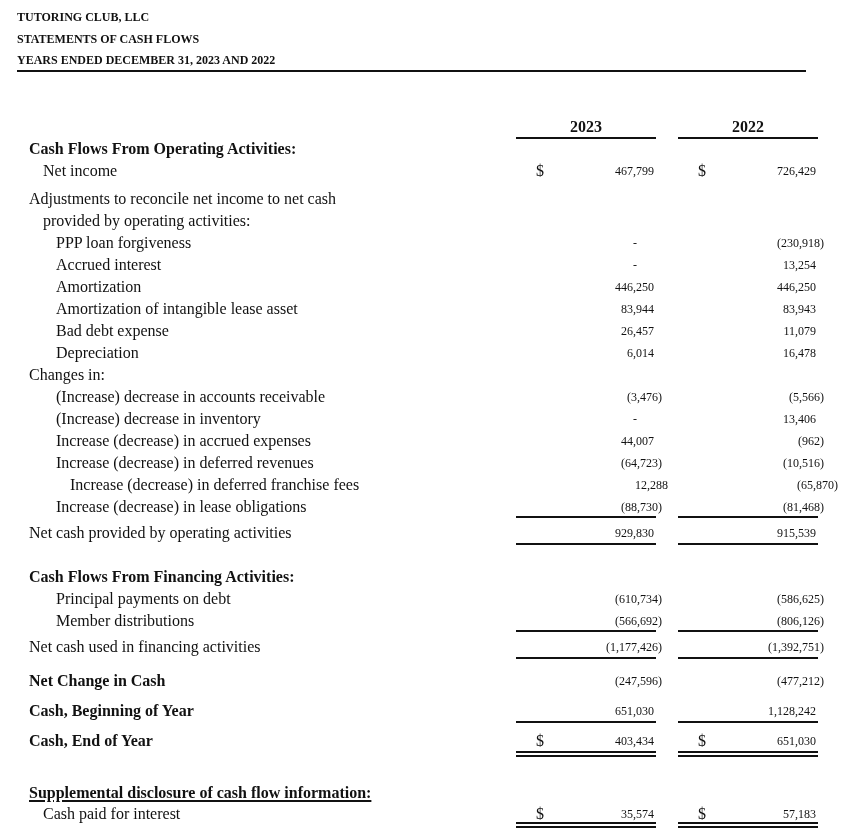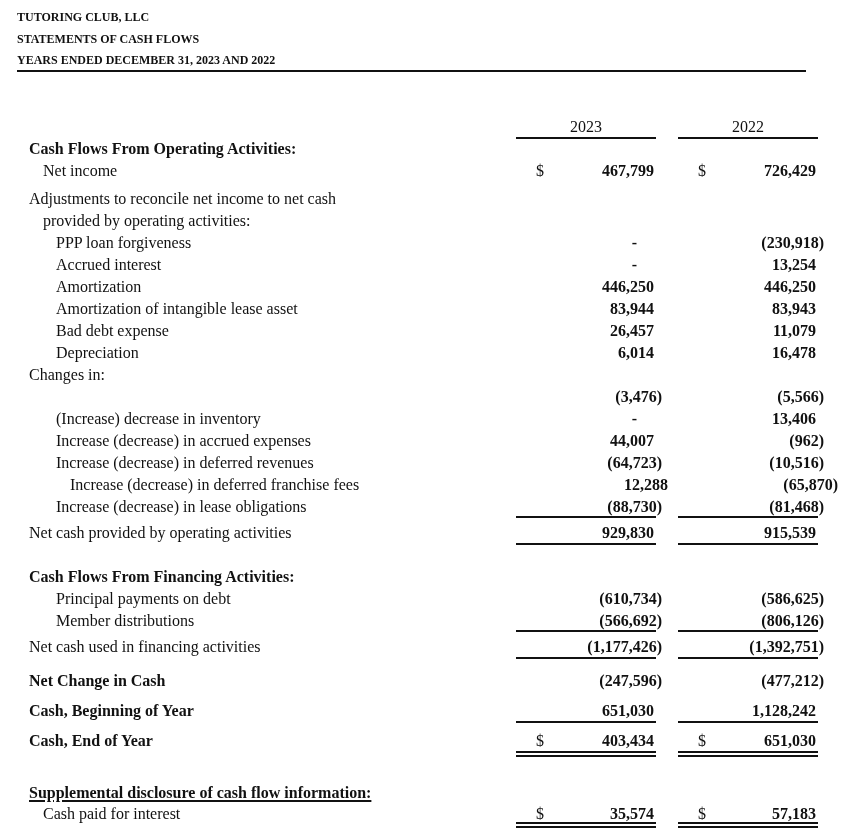--- a/index.html
+++ b/index.html
@@ -4,32 +4,32 @@
   <style>
     html, body { margin: 0; padding: 0; background: #ffffff; }
     body {
       width: 853px; height: 834px; position: relative; overflow: hidden;
       font-family: "Liberation Serif", "DejaVu Serif", serif;
       color: #111111; font-size: 16px;
     }
     .hdr { position: absolute; left: 17px; top: 7px; font-weight: bold; font-size: 12px; line-height: 21.5px; }
     .hdr-rule { position: absolute; left: 17px; top: 70px; width: 789px; height: 2px; background: #111; }
 
-    .colhead { position: absolute; top: 118px; width: 140px; text-align: center; font-weight: normal; font-size: 16px; }
+    .colhead { position: absolute; top: 118px; width: 140px; text-align: center; font-weight: bold; font-size: 16px; }
     .colhead-rule { position: absolute; top: 137px; width: 140px; height: 2px; background: #111; }
 
     .row { position: absolute; left: 8px; width: 853px; height: 22px; }
     .lbl { position: absolute; top: 0; white-space: nowrap; font-size: 16px; line-height: 22px; }
     .lbl.l0 { left: 21px; }
     .lbl.l1 { left: 35px; }
     .lbl.l2 { left: 48px; }
     .lbl.bold { font-weight: bold; }
     .lbl.ul { text-decoration: underline; text-decoration-thickness: 1.5px; text-underline-offset: 2px; }
 
-    .val { position: absolute; top: 0; text-align: right; font-size: 16px; line-height: 22px; white-space: nowrap; font-weight: bold; }
+    .val { position: absolute; top: 0; text-align: right; font-size: 12px; line-height: 22px; white-space: nowrap; }
     .v1 { left: 516px; width: 130px; }
     .v2 { left: 678px; width: 130px; }
     .v1.neg, .v2.neg { width: 138px; }
     .dash { text-align: right; }
     .dash.v1 { width: 113px; }
 
     .cur { position: absolute; top: 0; font-size: 16px; line-height: 22px; }
     .c1 { left: 528px; }
     .c2 { left: 690px; }
 
@@ -98,20 +98,21 @@
 <div class="row" style="top:342px;">
   <span class="lbl l2">Depreciation</span>
   <span class="val v1">6,014</span>
   <span class="val v2">16,478</span>
 </div>
 
 <div class="row" style="top:364px;">
   <span class="lbl l0">Changes in:</span>
 </div>
 <div class="row" style="top:386px;">
+  <span class="lbl l2">(Increase) decrease in accounts receivable</span>
   <span class="val v1 neg">(3,476)</span>
   <span class="val v2 neg">(5,566)</span>
 </div>
 <div class="row" style="top:408px;">
   <span class="lbl l2">(Increase) decrease in inventory</span>
   <span class="val v1 dash">-</span>
   <span class="val v2">13,406</span>
 </div>
 <div class="row" style="top:430px;">
   <span class="lbl l2">Increase (decrease) in accrued expenses</span>

